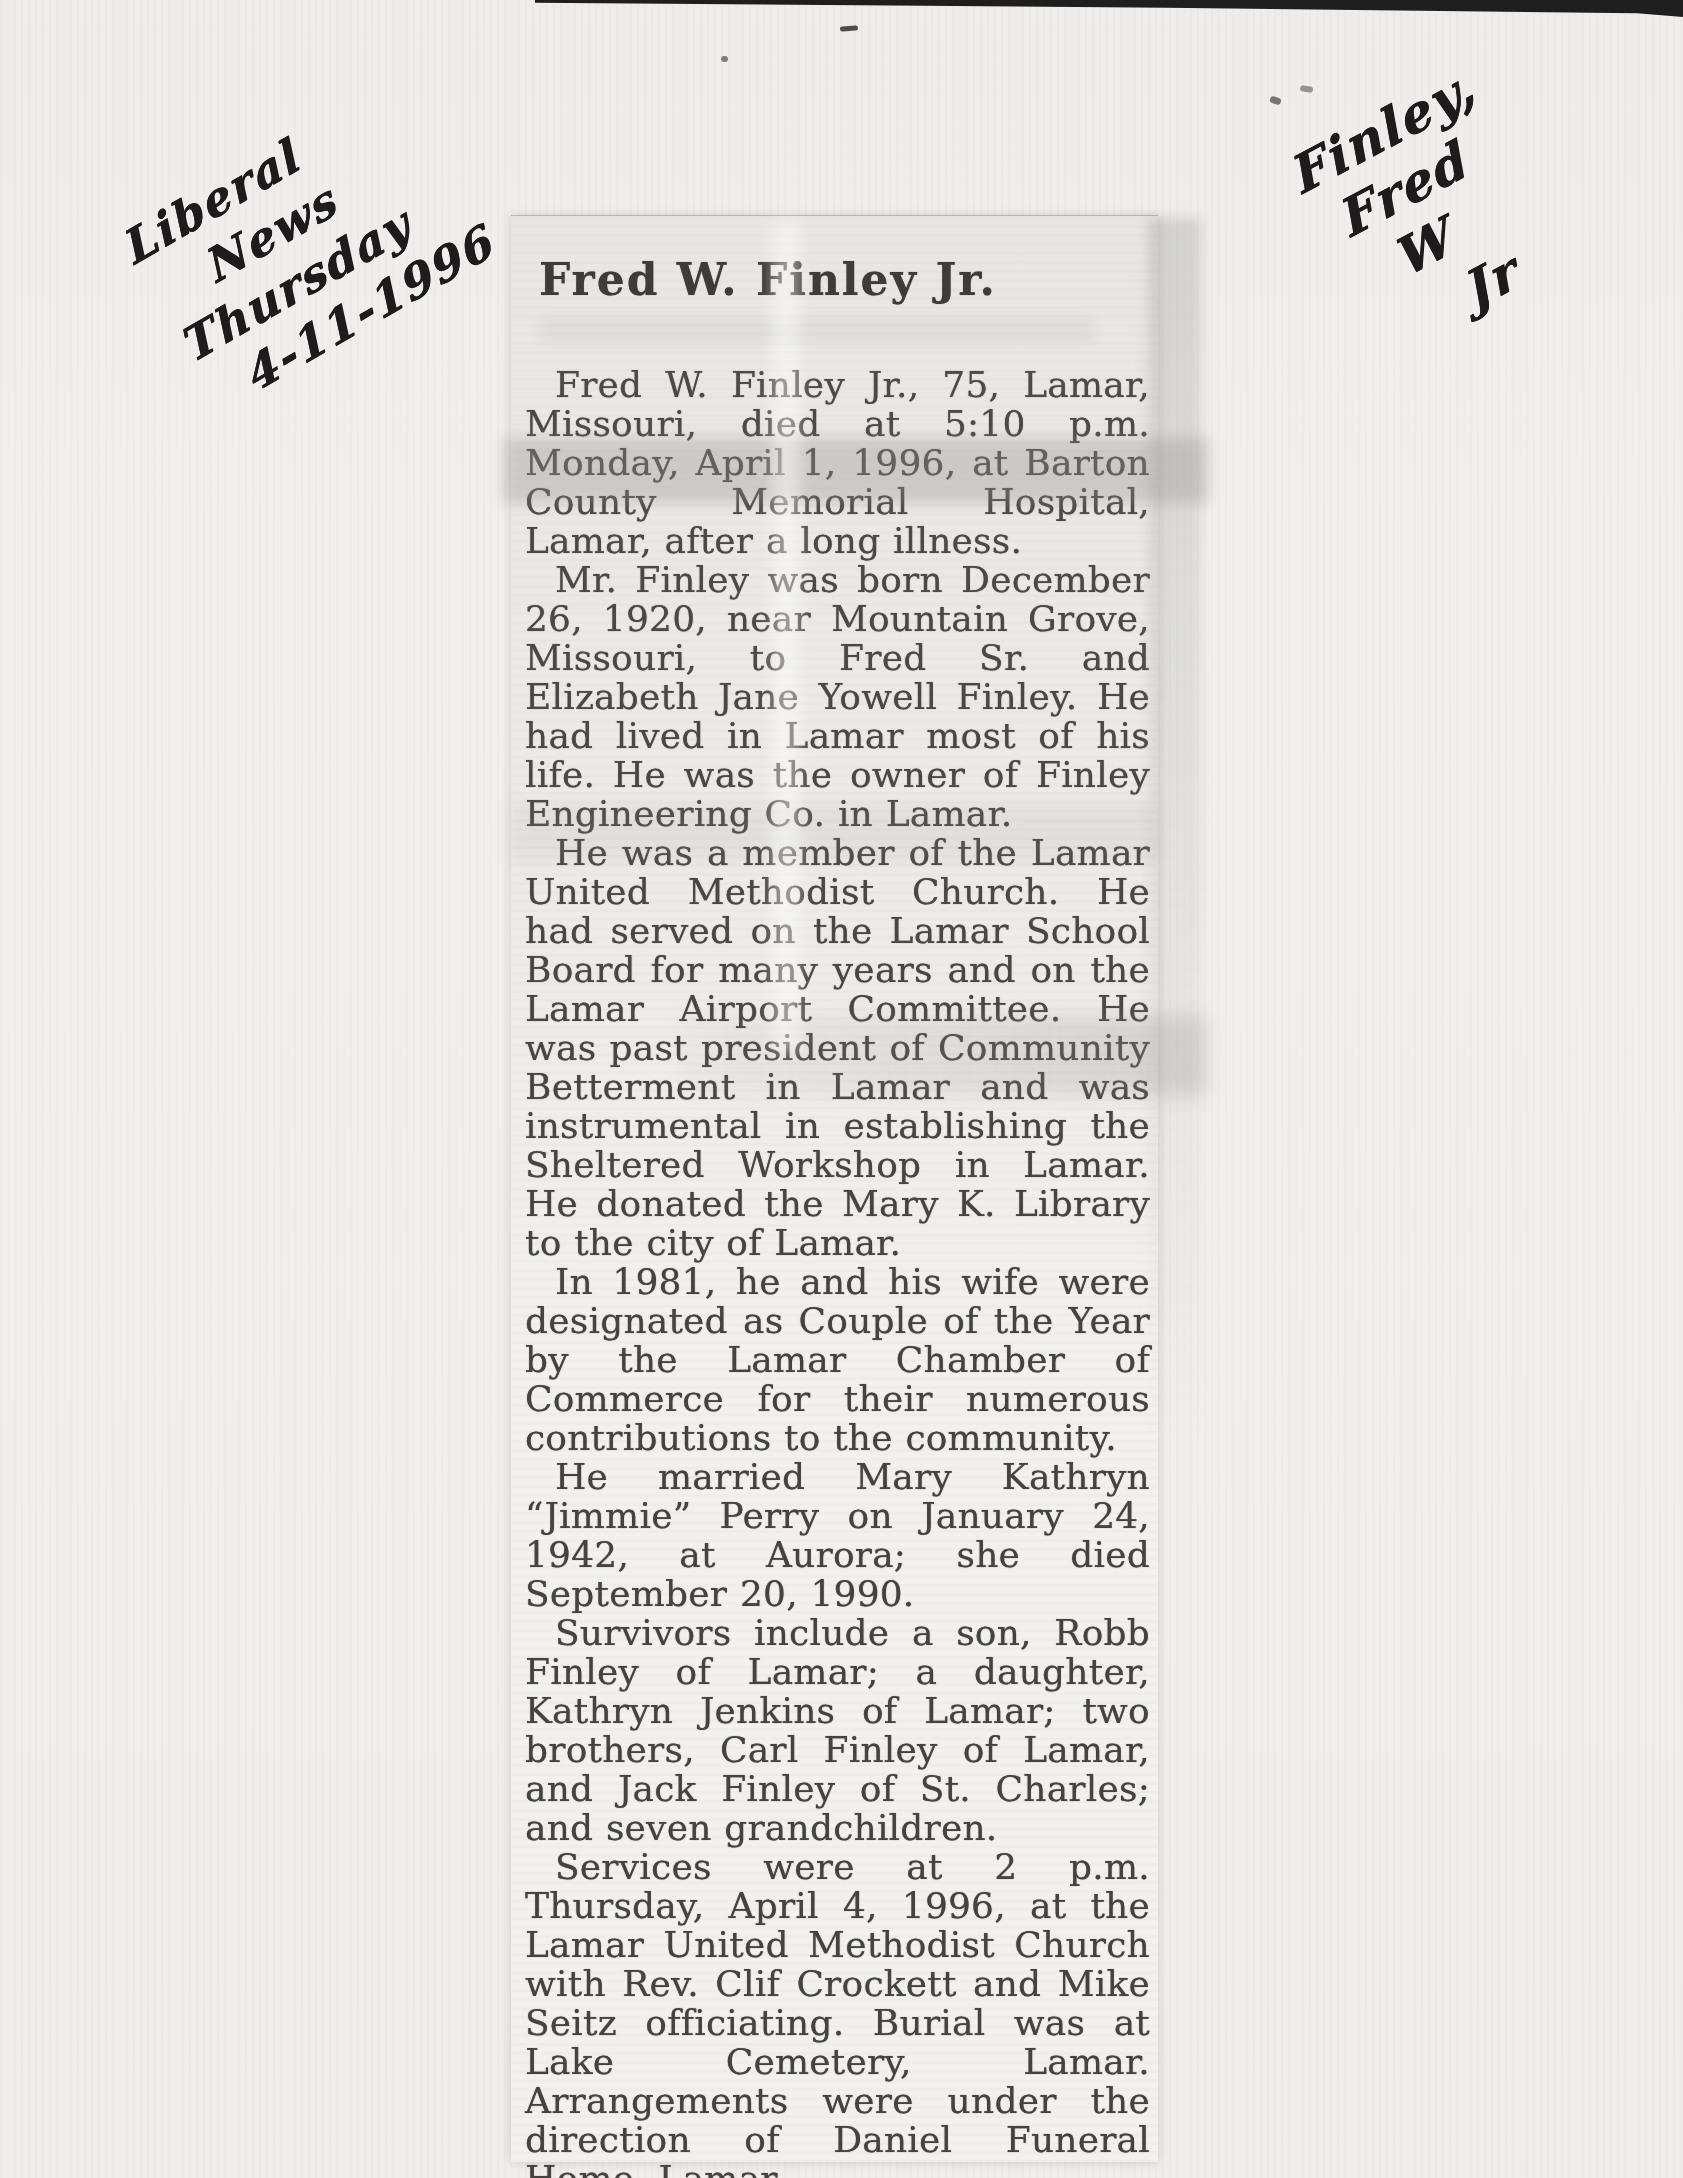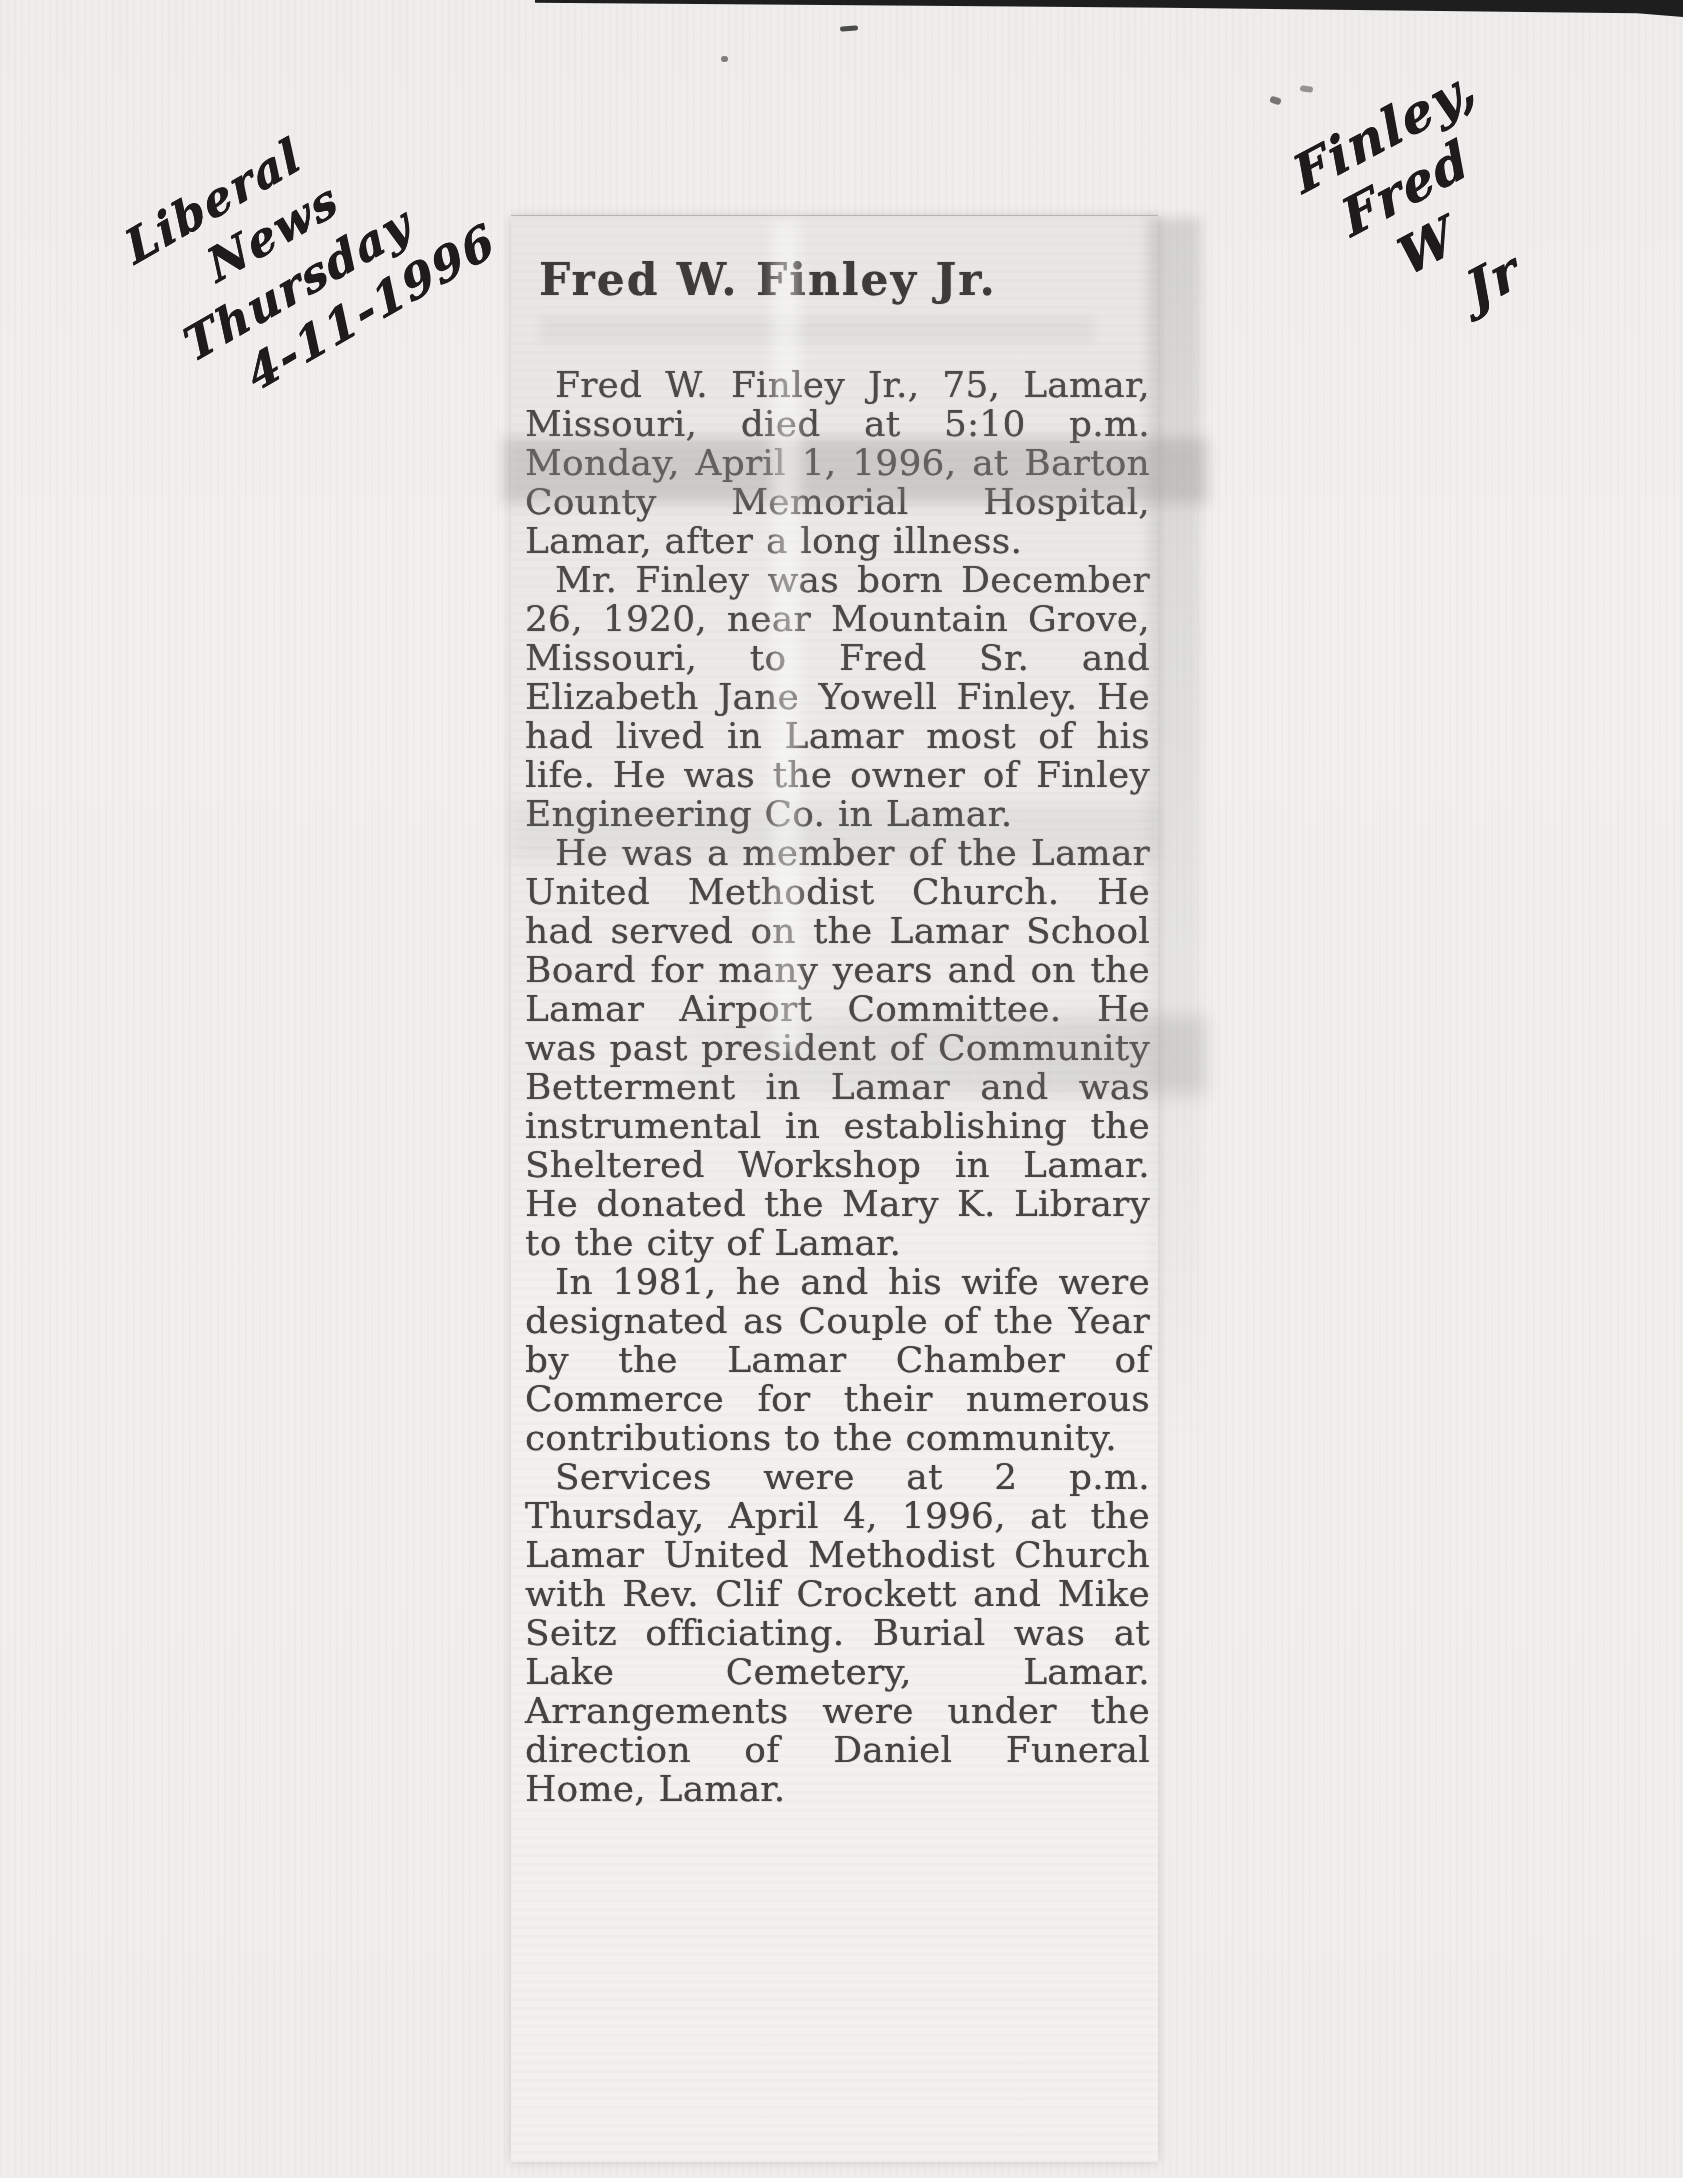--- a/index.html
+++ b/index.html
@@ -164,20 +164,22 @@
       <div class="hand-line">Jr</div>
     </div>
 
   <div class="clipping">
     <h1 class="headline">Fred W. Finley Jr.</h1>
     <div class="body-text">
         <p>Fred W. Finley Jr., 75, Lamar, Missouri, died at 5:10 p.m. Monday, April 1, 1996, at Barton County Memorial Hospital, Lamar, after a long illness.</p>
         <p>Mr. Finley was born December 26, 1920, near Mountain Grove, Missouri, to Fred Sr. and Elizabeth Jane Yowell Finley. He had lived in Lamar most of his life. He was the owner of Finley Engineering Co. in Lamar.</p>
         <p>He was a member of the Lamar United Methodist Church. He had served on the Lamar School Board for many years and on the Lamar Airport Committee. He was past president of Community Betterment in Lamar and was instrumental in establishing the Sheltered Workshop in Lamar. He donated the Mary K. Library to the city of Lamar.</p>
         <p>In 1981, he and his wife were designated as Couple of the Year by the Lamar Chamber of Commerce for their numerous contributions to the community.</p>
+        <p>He married Mary Kathryn “Jimmie” Perry on January 24, 1942, at Aurora; she died September 20, 1990.</p>
+        <p>Survivors include a son, Robb Finley of Lamar; a daughter, Kathryn Jenkins of Lamar; two brothers, Carl Finley of Lamar, and Jack Finley of St. Charles; and seven grandchildren.</p>
         <p>Services were at 2 p.m. Thursday, April 4, 1996, at the Lamar United Methodist Church with Rev. Clif Crockett and Mike Seitz officiating. Burial was at Lake Cemetery, Lamar. Arrangements were under the direction of Daniel Funeral Home, Lamar.</p>
       </div>
   </div>
 
   <div class="artifact clip-wash"></div>
   <div class="artifact ghost-line"></div>
   <div class="artifact band-1"></div>
   <div class="artifact band-2"></div>
   <div class="artifact band-3"></div>
   <div class="artifact right-wash"></div>

